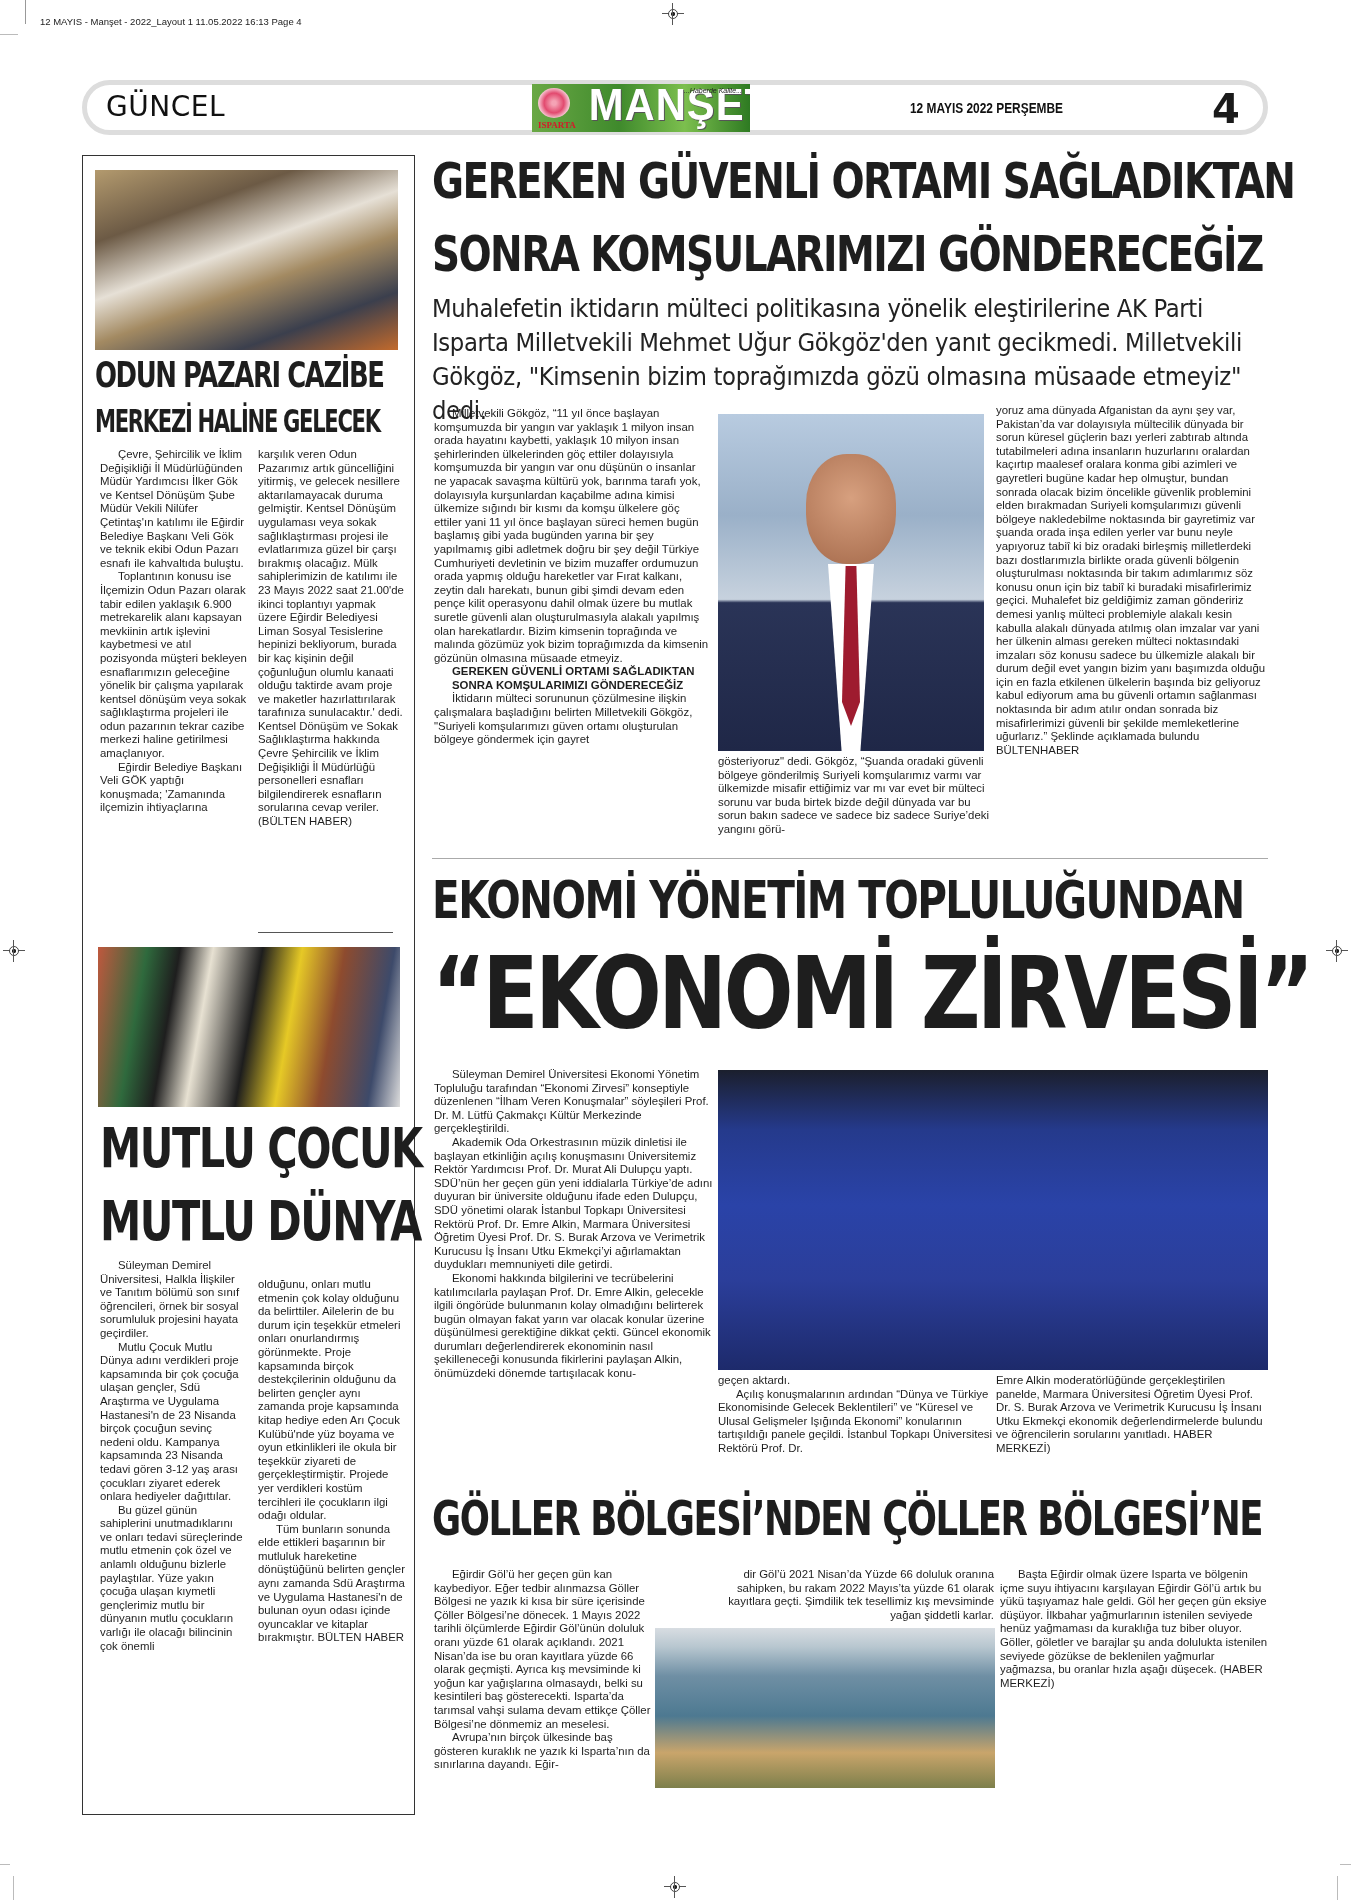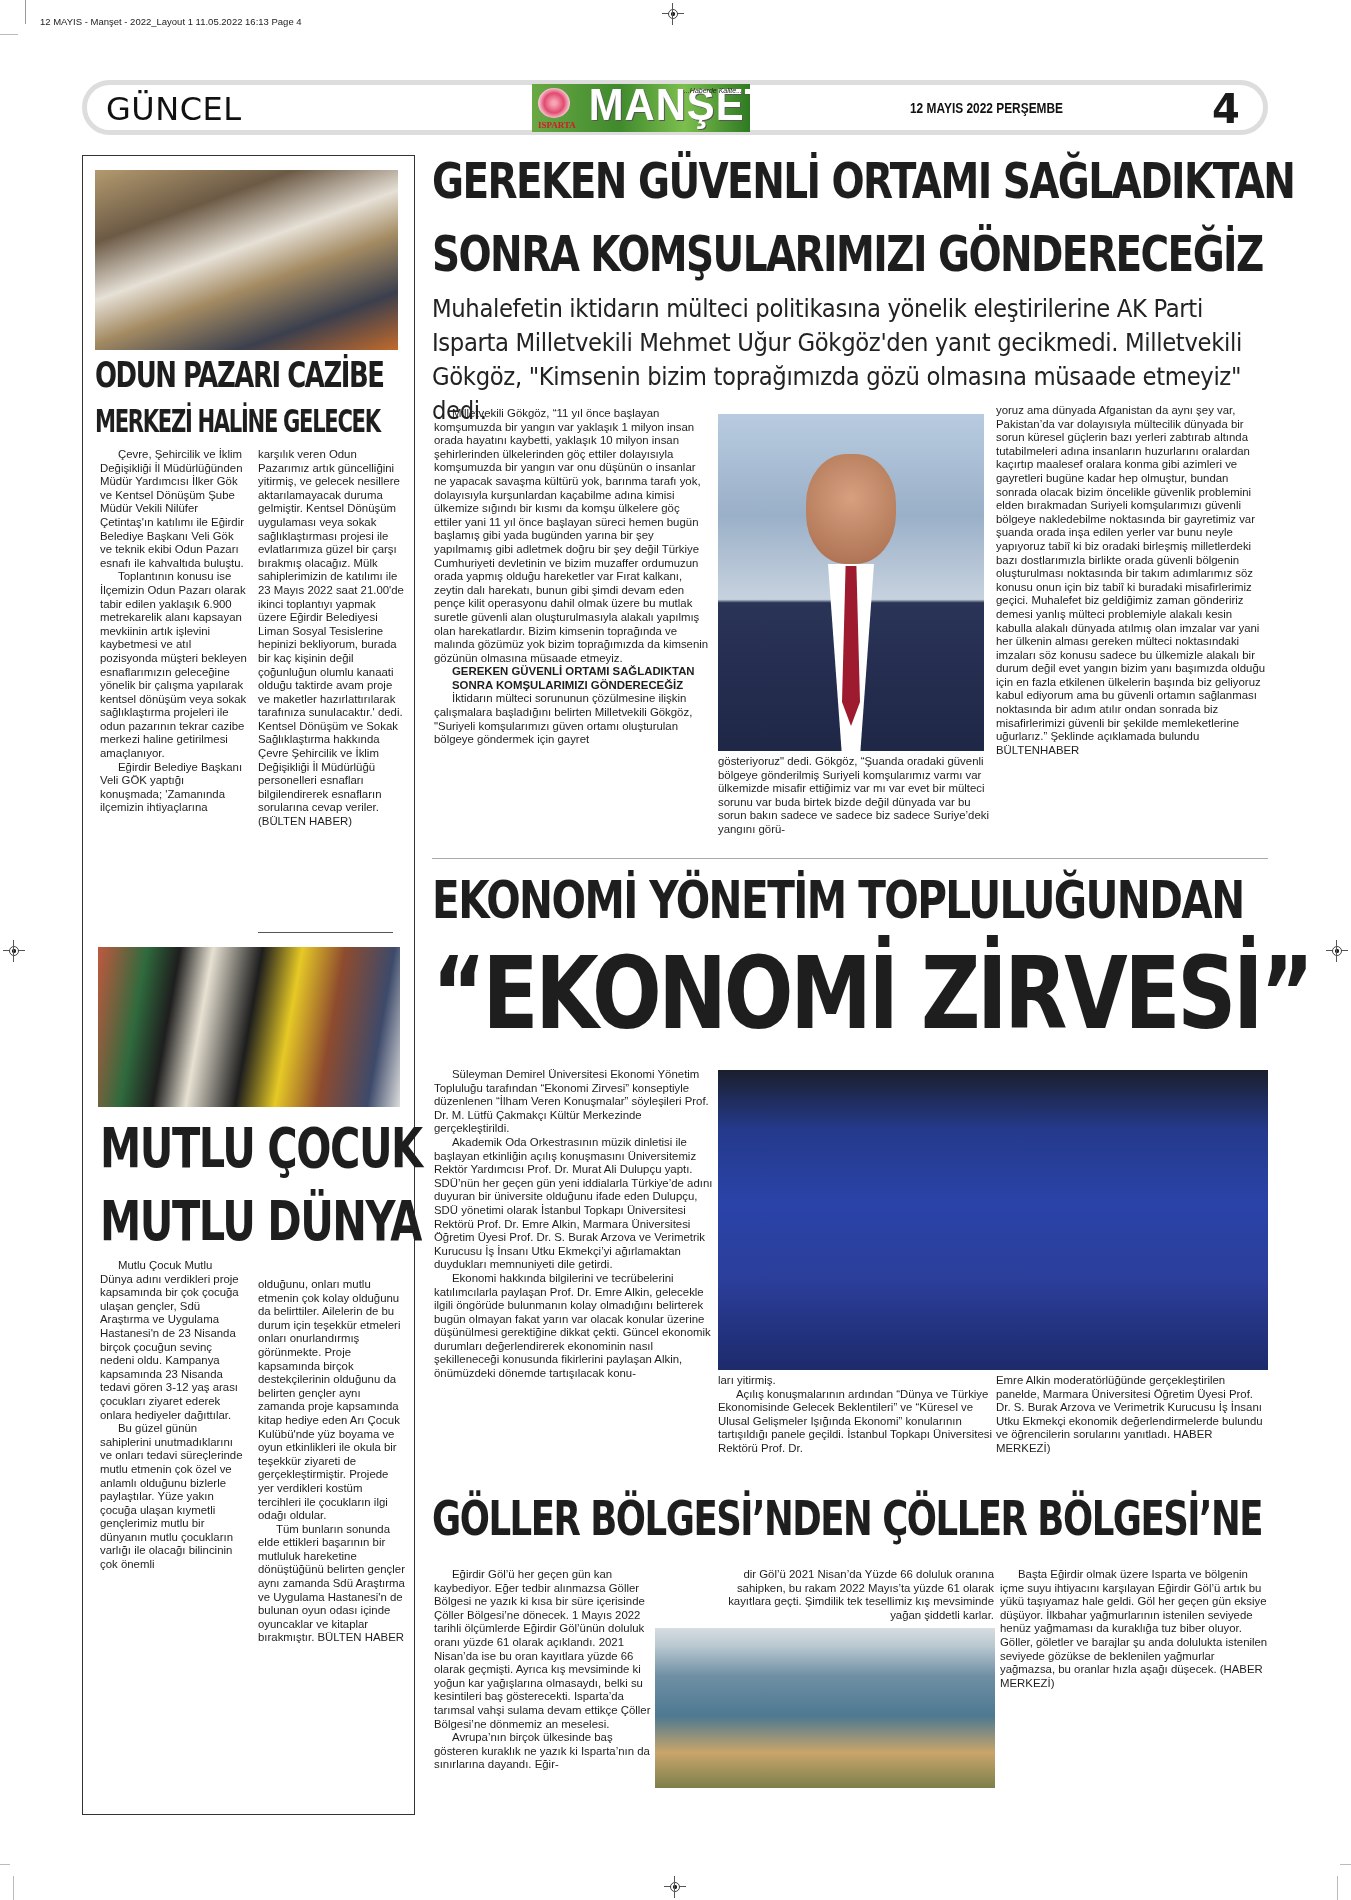--- a/index.html
+++ b/index.html
@@ -8,21 +8,21 @@
   .abs { position: absolute; }
   .slug { left: 40px; top: 16px; font-size: 9.5px; color: #222; font-family: "Liberation Sans", sans-serif; }
   .slugline { left: 25px; top: 0; width: 1px; height: 24px; background: #999; }
   .reg { width: 22px; height: 22px; }
   .reg::before { content:""; position:absolute; left:0; top:10px; width:22px; height:1px; background:#555; }
   .reg::after { content:""; position:absolute; left:10px; top:0; width:1px; height:22px; background:#555; }
   .reg span { position:absolute; left:6px; top:6px; width:10px; height:10px; border-radius:50%; border:1px solid #444; background: radial-gradient(circle,#222 35%, #fff 40%); }
   .crop { background:#bbb; }
 
   .header { left: 82px; top: 80px; width: 1186px; height: 55px; border: 5px solid #ddd; border-radius: 28px; background:#fff; }
-  .sect { left: 106px; top: 90px; font-size: 32px; font-family: "DejaVu Sans", sans-serif; letter-spacing: 0.5px; color:#111; }
+  .sect { left: 106px; top: 90px; font-size: 28px; font-family: "DejaVu Sans", sans-serif; letter-spacing: 0.5px; color:#111; }
   .logo { left: 532px; top: 84px; width: 218px; height: 48px; background: linear-gradient(90deg,#6aa845,#3f8a2c 40%,#7cbf4e 70%,#2e7a22); overflow:hidden; }
   .logo .rose { position:absolute; left:6px; top:4px; width:32px; height:30px; border-radius:50%; background: radial-gradient(circle,#f5a3b5 10%,#e24a6f 45%,#f7c5d2 70%); }
   .logo .isp { position:absolute; left:6px; bottom:2px; font-size:9px; color:#d6182a; font-family:"Liberation Serif",serif; font-weight:bold; }
   .logo .man { position:absolute; left:52px; top:-4px; font-size:44px; font-family:"Liberation Sans",sans-serif; font-weight:bold; color:#fff; letter-spacing:1px; transform: scaleX(0.95); text-shadow: 1px 1px 0 #555; }
   .logo .tag { position:absolute; right:8px; top:3px; font-size:7px; font-style:italic; color:#222; }
   .date { left: 910px; top: 100px; font-size: 14px; font-weight: bold; transform: scaleX(0.85); transform-origin:left; color:#111; }
   .pgnum { left: 1212px; top: 86px; font-size: 40px; font-weight: 900; font-family:"DejaVu Sans",sans-serif; }
 
   .lbox { left: 82px; top: 155px; width: 333px; height: 1660px; border: 1px solid #333; }
   .photo { background:#888; overflow:hidden; }
@@ -100,20 +100,21 @@
 </div>
 <div class="abs col" style="left:258px;top:448px;width:146px;">
   <p class="noind">karşılık veren Odun Pazarımız artık güncelliğini yitirmiş, ve gelecek nesillere aktarılamayacak duruma gelmiştir. Kentsel Dönüşüm uygulaması veya sokak sağlıklaştırması projesi ile evlatlarımıza güzel bir çarşı bırakmış olacağız. Mülk sahiplerimizin de katılımı ile 23 Mayıs 2022 saat 21.00'de ikinci toplantıyı yapmak üzere Eğirdir Belediyesi Liman Sosyal Tesislerine hepinizi bekliyorum, burada bir kaç kişinin değil çoğunluğun olumlu kanaati olduğu taktirde avam proje ve maketler hazırlattırılarak tarafınıza sunulacaktır.' dedi.  Kentsel Dönüşüm ve Sokak Sağlıklaştırma hakkında Çevre Şehircilik ve İklim Değişikliği İl Müdürlüğü personelleri esnafları bilgilendirerek esnafların sorularına cevap veriler. (BÜLTEN HABER)</p>
 </div>
 <div class="abs rule" style="left:258px;top:932px;width:135px;"></div>
 
 <div class="abs photo ph2"></div>
 <div class="abs hl h-mutlu1">MUTLU ÇOCUK</div>
 <div class="abs hl h-mutlu2">MUTLU DÜNYA</div>
 <div class="abs col" style="left:100px;top:1259px;width:148px;">
+  <p>Süleyman Demirel Üniversitesi, Halkla İlişkiler ve Tanıtım bölümü son sınıf öğrencileri, örnek bir sosyal sorumluluk projesini hayata geçirdiler.</p>
   <p>Mutlu Çocuk Mutlu Dünya adını verdikleri proje kapsamında bir çok çocuğa ulaşan gençler, Sdü Araştırma ve Uygulama Hastanesi'n de 23 Nisanda birçok çocuğun sevinç nedeni oldu. Kampanya kapsamında 23 Nisanda tedavi gören 3-12 yaş arası çocukları ziyaret ederek onlara hediyeler dağıttılar.</p>
   <p>Bu güzel günün sahiplerini unutmadıklarını ve onları tedavi süreçlerinde mutlu etmenin çok özel ve anlamlı olduğunu bizlerle paylaştılar. Yüze yakın çocuğa ulaşan kıymetli gençlerimiz mutlu bir dünyanın mutlu çocukların varlığı ile olacağı bilincinin çok önemli</p>
 </div>
 <div class="abs col" style="left:258px;top:1259px;width:148px;margin-top:19px;">
   <p class="noind">olduğunu, onları mutlu etmenin çok kolay olduğunu da belirttiler. Ailelerin de bu durum için teşekkür etmeleri onları onurlandırmış görünmekte. Proje kapsamında birçok destekçilerinin olduğunu da belirten gençler aynı zamanda proje kapsamında kitap hediye eden Arı Çocuk Kulübü'nde yüz boyama ve oyun etkinlikleri ile okula bir teşekkür ziyareti de gerçekleştirmiştir. Projede yer verdikleri kostüm tercihleri ile çocukların ilgi odağı oldular.</p>
   <p>Tüm bunların sonunda elde ettikleri başarının bir mutluluk hareketine dönüştüğünü belirten gençler aynı zamanda Sdü Araştırma ve Uygulama Hastanesi'n de bulunan oyun odası içinde oyuncaklar ve kitaplar bırakmıştır. BÜLTEN HABER</p>
 </div>
 
 <div class="abs hl h-main1">GEREKEN GÜVENLİ ORTAMI SAĞLADIKTAN</div>
 <div class="abs hl h-main2">SONRA KOMŞULARIMIZI GÖNDERECEĞİZ</div>
@@ -138,21 +139,21 @@
 
 <div class="abs hl h-eko1">EKONOMİ YÖNETİM TOPLULUĞUNDAN</div>
 <div class="abs hl h-eko2">“EKONOMİ ZİRVESİ”</div>
 <div class="abs col" style="left:434px;top:1068px;width:280px;">
   <p>Süleyman Demirel Üniversitesi Ekonomi Yönetim Topluluğu tarafından “Ekonomi Zirvesi” konseptiyle düzenlenen “İlham Veren Konuşmalar” söyleşileri Prof. Dr. M. Lütfü Çakmakçı Kültür Merkezinde gerçekleştirildi.</p>
   <p>Akademik Oda Orkestrasının müzik dinletisi ile başlayan etkinliğin açılış konuşmasını Üniversitemiz Rektör Yardımcısı Prof. Dr. Murat Ali Dulupçu yaptı. SDÜ’nün her geçen gün yeni iddialarla Türkiye’de adını duyuran bir üniversite olduğunu ifade eden Dulupçu, SDÜ yönetimi olarak İstanbul Topkapı Üniversitesi Rektörü Prof. Dr. Emre Alkin, Marmara Üniversitesi Öğretim Üyesi Prof. Dr. S. Burak Arzova ve Verimetrik Kurucusu İş İnsanı Utku Ekmekçi’yi ağırlamaktan duydukları memnuniyeti dile getirdi.</p>
   <p>Ekonomi hakkında bilgilerini ve tecrübelerini katılımcılarla paylaşan Prof. Dr. Emre Alkin, gelecekle ilgili öngörüde bulunmanın kolay olmadığını belirterek bugün olmayan fakat yarın var olacak konular üzerine düşünülmesi gerektiğine dikkat çekti. Güncel ekonomik durumları değerlendirerek ekonominin nasıl şekilleneceği konusunda fikirlerini paylaşan Alkin, önümüzdeki dönemde tartışılacak konu-</p>
 </div>
 <div class="abs photo ph4"></div>
 <div class="abs col" style="left:718px;top:1374px;width:276px;">
-  <p class="noind">ları yitirmiş.</p>
+  <p class="noind">geçen aktardı.</p>
   <p>Açılış konuşmalarının ardından “Dünya ve Türkiye Ekonomisinde Gelecek Beklentileri” ve “Küresel ve Ulusal Gelişmeler Işığında Ekonomi” konularının tartışıldığı panele geçildi. İstanbul Topkapı Üniversitesi Rektörü Prof. Dr.</p>
 </div>
 <div class="abs col" style="left:996px;top:1374px;width:272px;">
   <p class="noind">Emre Alkin moderatörlüğünde gerçekleştirilen panelde, Marmara Üniversitesi Öğretim Üyesi Prof. Dr. S. Burak Arzova ve Verimetrik Kurucusu İş İnsanı Utku Ekmekçi ekonomik değerlendirmelerde bulundu ve öğrencilerin sorularını yanıtladı. HABER MERKEZİ)</p>
 </div>
 
 <div class="abs hl h-gol">GÖLLER BÖLGESİ’NDEN ÇÖLLER BÖLGESİ’NE</div>
 <div class="abs col" style="left:434px;top:1568px;width:218px;">
   <p>Eğirdir Göl’ü her geçen gün kan kaybediyor. Eğer tedbir alınmazsa Göller Bölgesi ne yazık ki kısa bir süre içerisinde Çöller Bölgesi’ne dönecek. 1 Mayıs 2022 tarihli ölçümlerde Eğirdir Göl’ünün doluluk oranı yüzde 61 olarak açıklandı. 2021 Nisan’da ise bu oran kayıtlara yüzde 66 olarak geçmişti. Ayrıca kış mevsiminde ki yoğun kar yağışlarına olmasaydı, belki su kesintileri baş gösterecekti. Isparta’da tarımsal vahşi sulama devam ettikçe Çöller Bölgesi’ne dönmemiz an meselesi.</p>
   <p>Avrupa’nın birçok ülkesinde baş gösteren kuraklık ne yazık ki Isparta’nın da sınırlarına dayandı. Eğir-</p>

